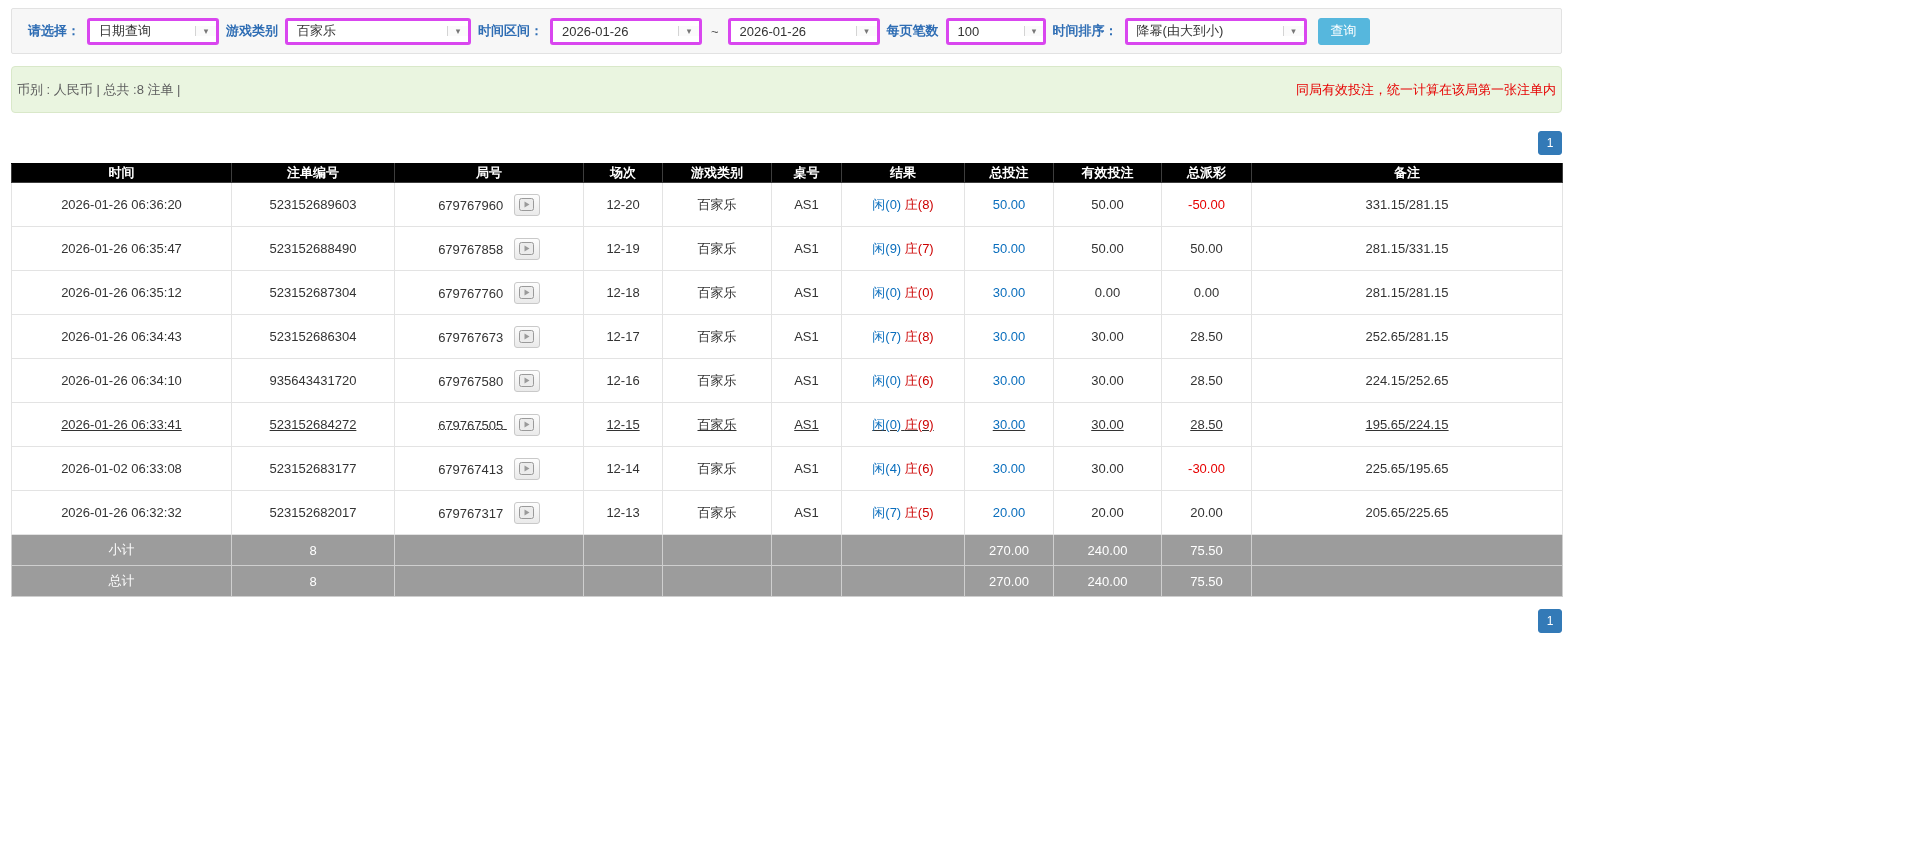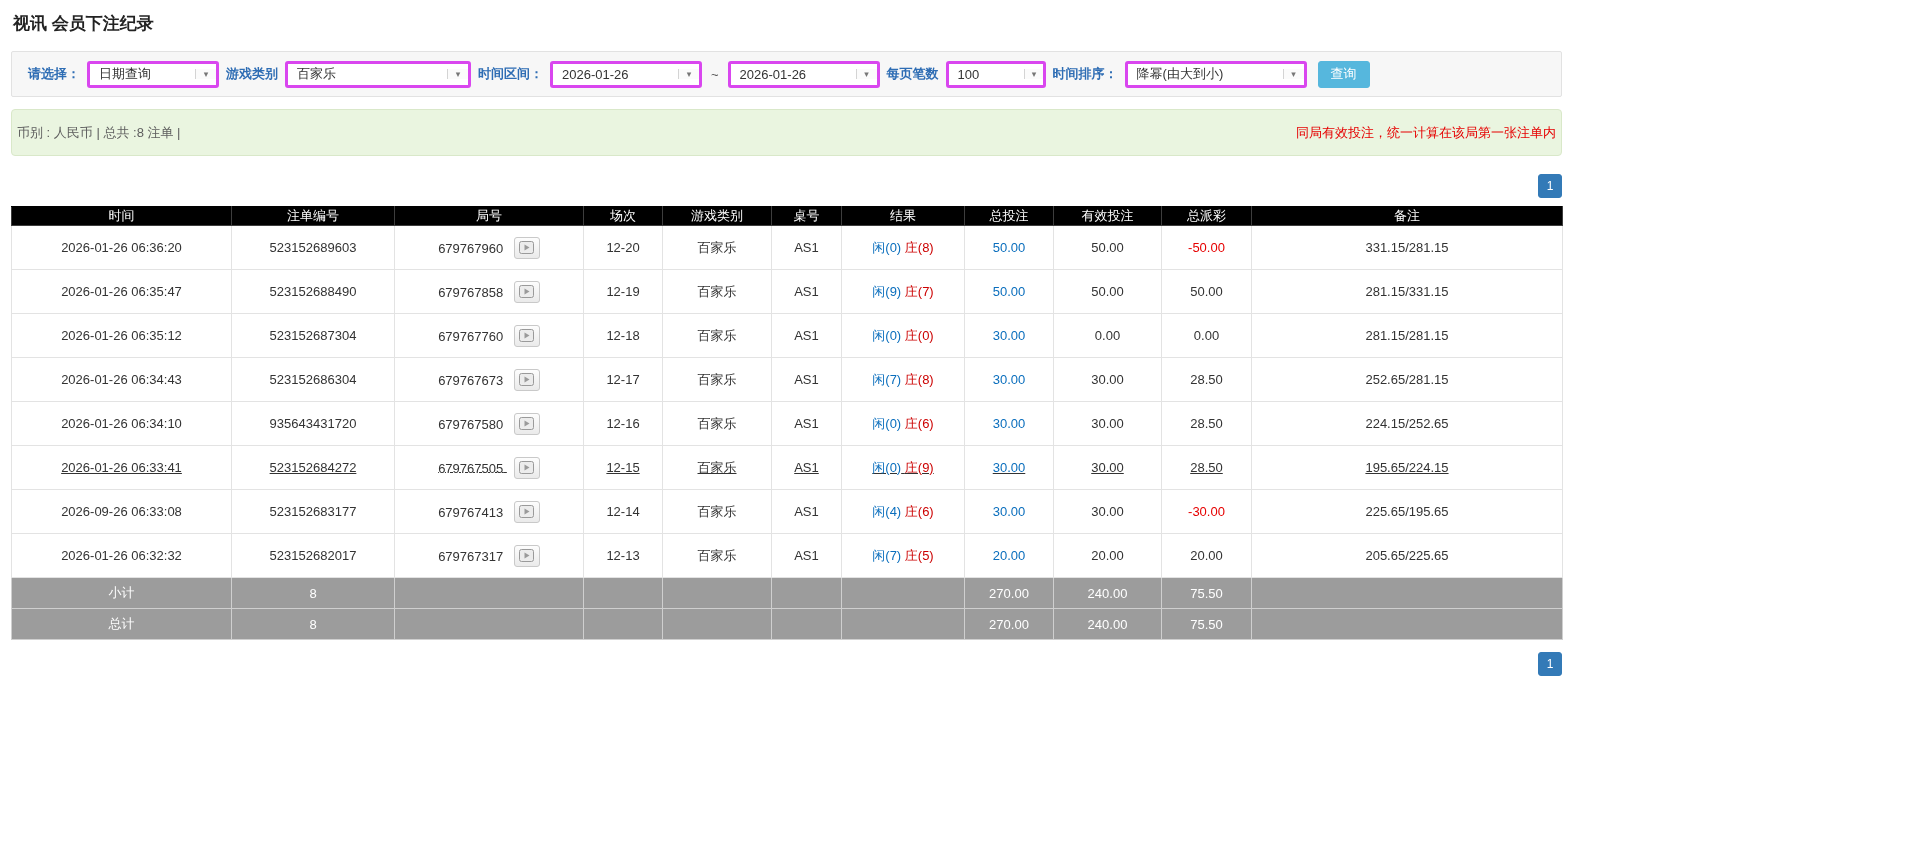--- a/index.html
+++ b/index.html
@@ -108,21 +108,21 @@
 
   
   table.records {
     width: 1551px;
     border-collapse: collapse;
     table-layout: fixed;
   }
   table.records thead th {
     background: var(--header-bg);
     color: #fff;
-    font-weight: normal;
+    font-weight: bold;
     font-size: 13px;
     height: 16px;
     border: 1px solid #3d3d3d;
     border-top-color: #000;
     text-align: center;
   }
   table.records tbody td {
     height: 44px;
     border: 1px solid #e3e3e3;
     text-align: center;
@@ -158,21 +158,20 @@
     border: 1px solid #cfcfcf;
     text-align: center;
     font-size: 13px;
   }
 </style>
 </head>
 <body>
 
 <div class="content">
 
-  <div class="page-title">视讯 会员下注纪录</div>
 
   <div class="filter-bar">
     <span class="flabel">请选择：</span>
     <div class="combo w-select">
       <span class="combo-text">日期查询</span>
       <span class="combo-arrow">▾</span>
     </div>
 
     <span class="flabel">游戏类别</span>
     <div class="combo w-game">
@@ -384,21 +383,21 @@
     <td>
       <span class="player">闲(0)</span>
       <span class="banker">庄(9)</span>
     </td>
     <td><a class="bet-link">30.00</a></td>
     <td><span>30.00</span></td>
     <td><span>28.50</span></td>
     <td><span>195.65/224.15</span></td>
   </tr>
         <tr>
-    <td><span>2026-09-26 06:33:08</span></td>
+    <td><span>2026-01-02 06:33:08</span></td>
     <td><span>523152683177</span></td>
     <td>
       <span class="round-no">679767413</span>
       <button class="round-btn" type="button">
         <svg width="15" height="13" viewBox="0 0 15 13">
           <rect x="0.5" y="0.5" width="14" height="12" rx="2" fill="#ececec" stroke="#9a9a9a"></rect>
           <polygon points="5.5,3.5 10.5,6.5 5.5,9.5" fill="#9a9a9a"></polygon>
         </svg>
       </button>
     </td>

